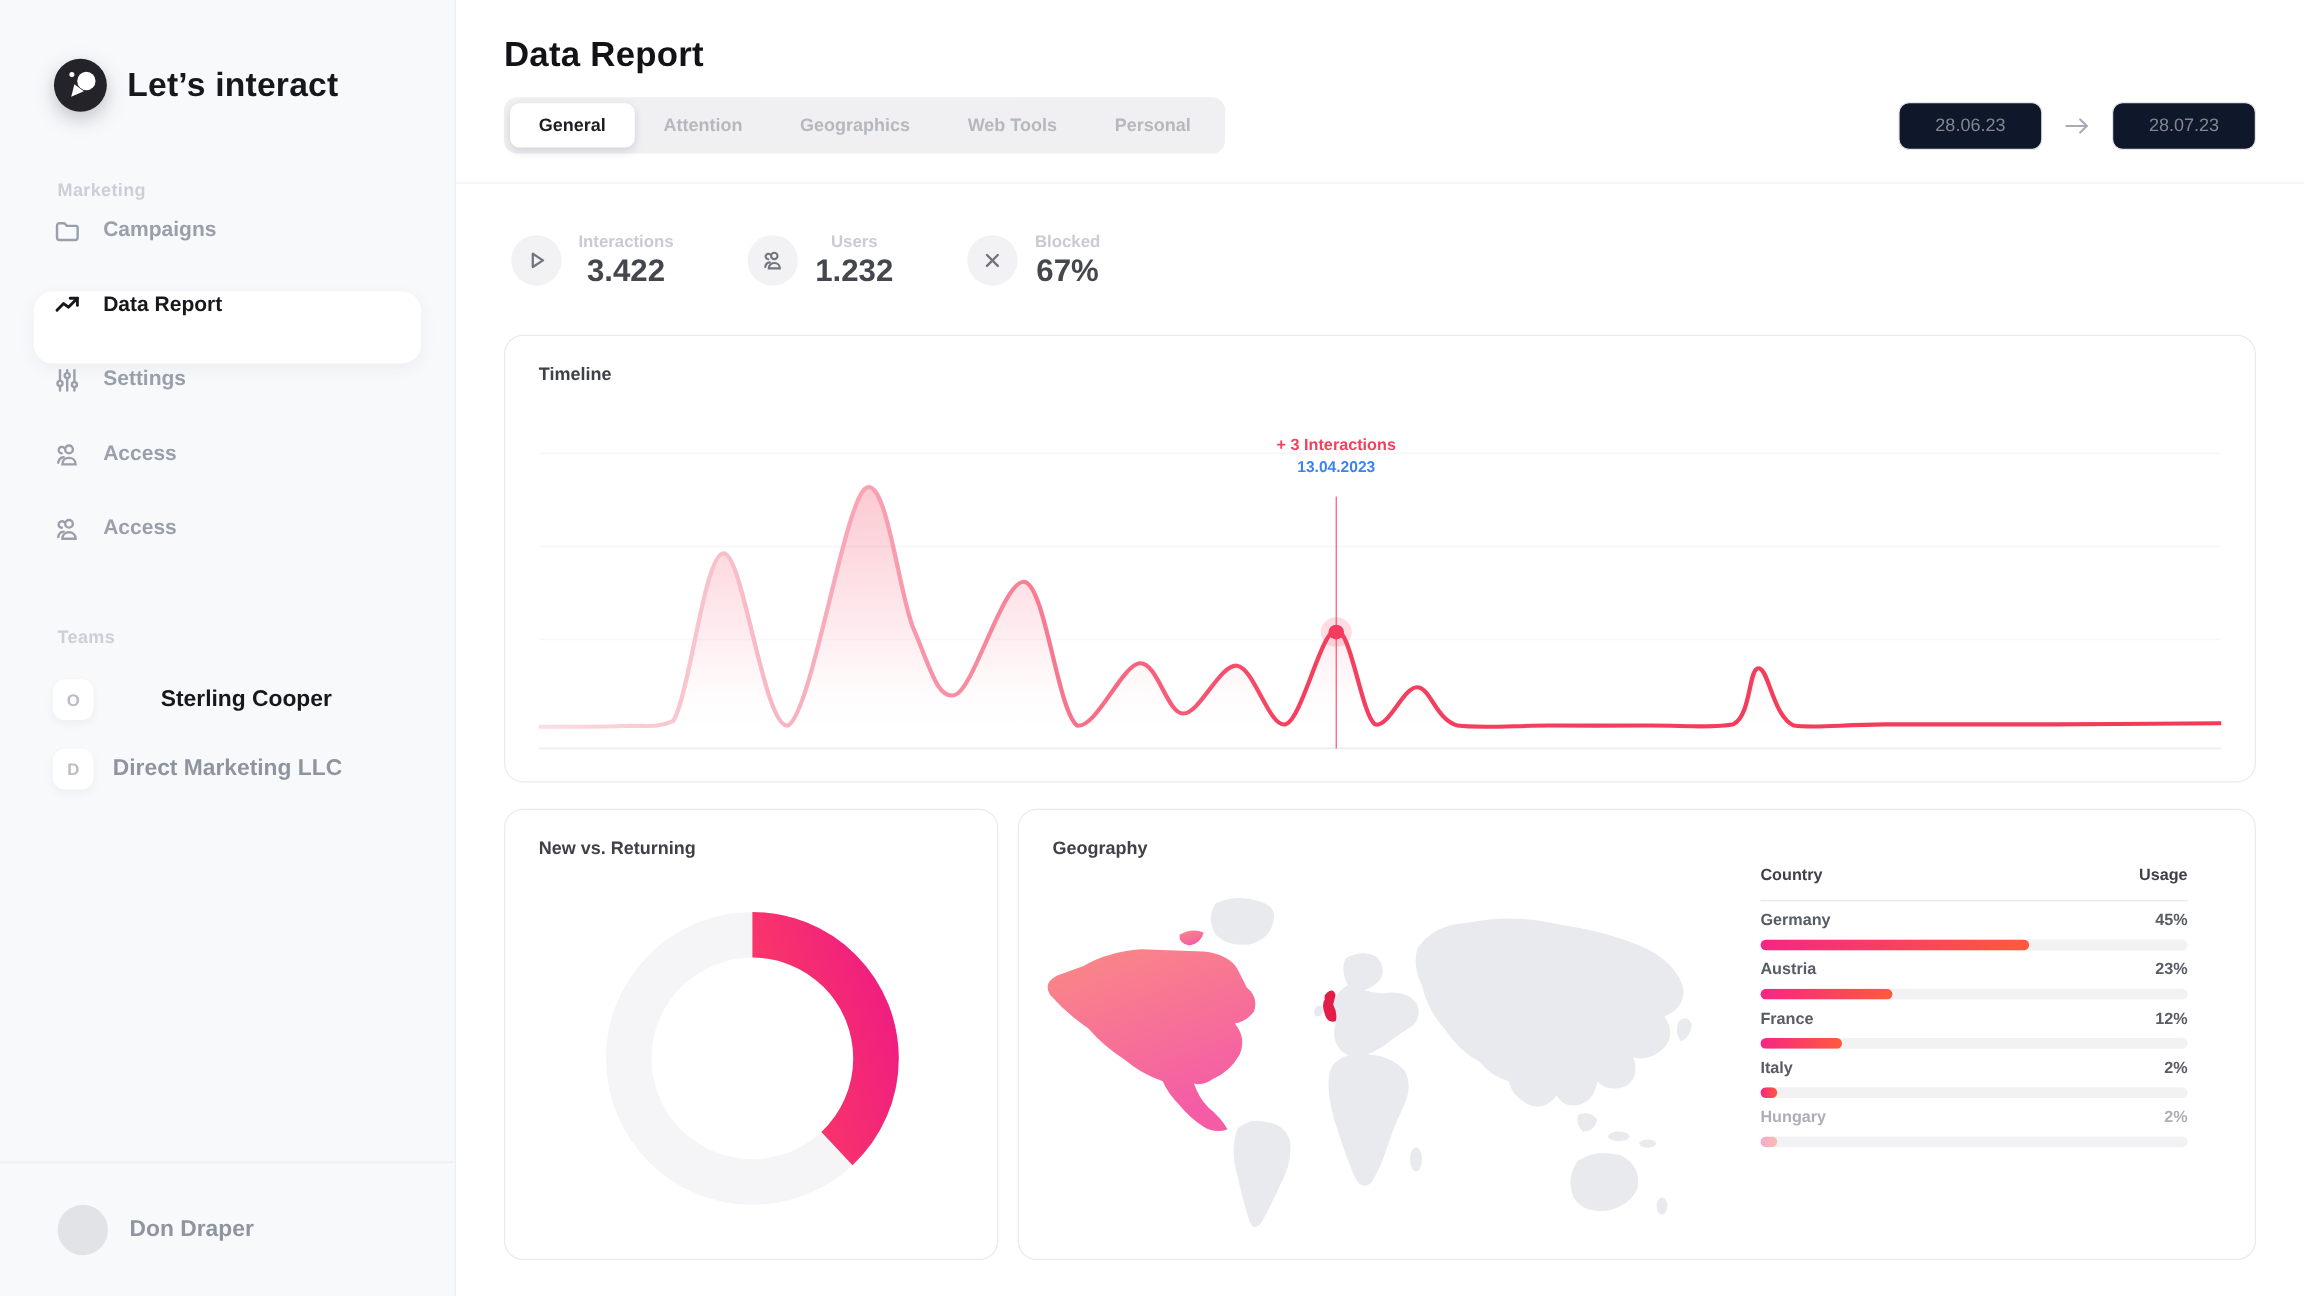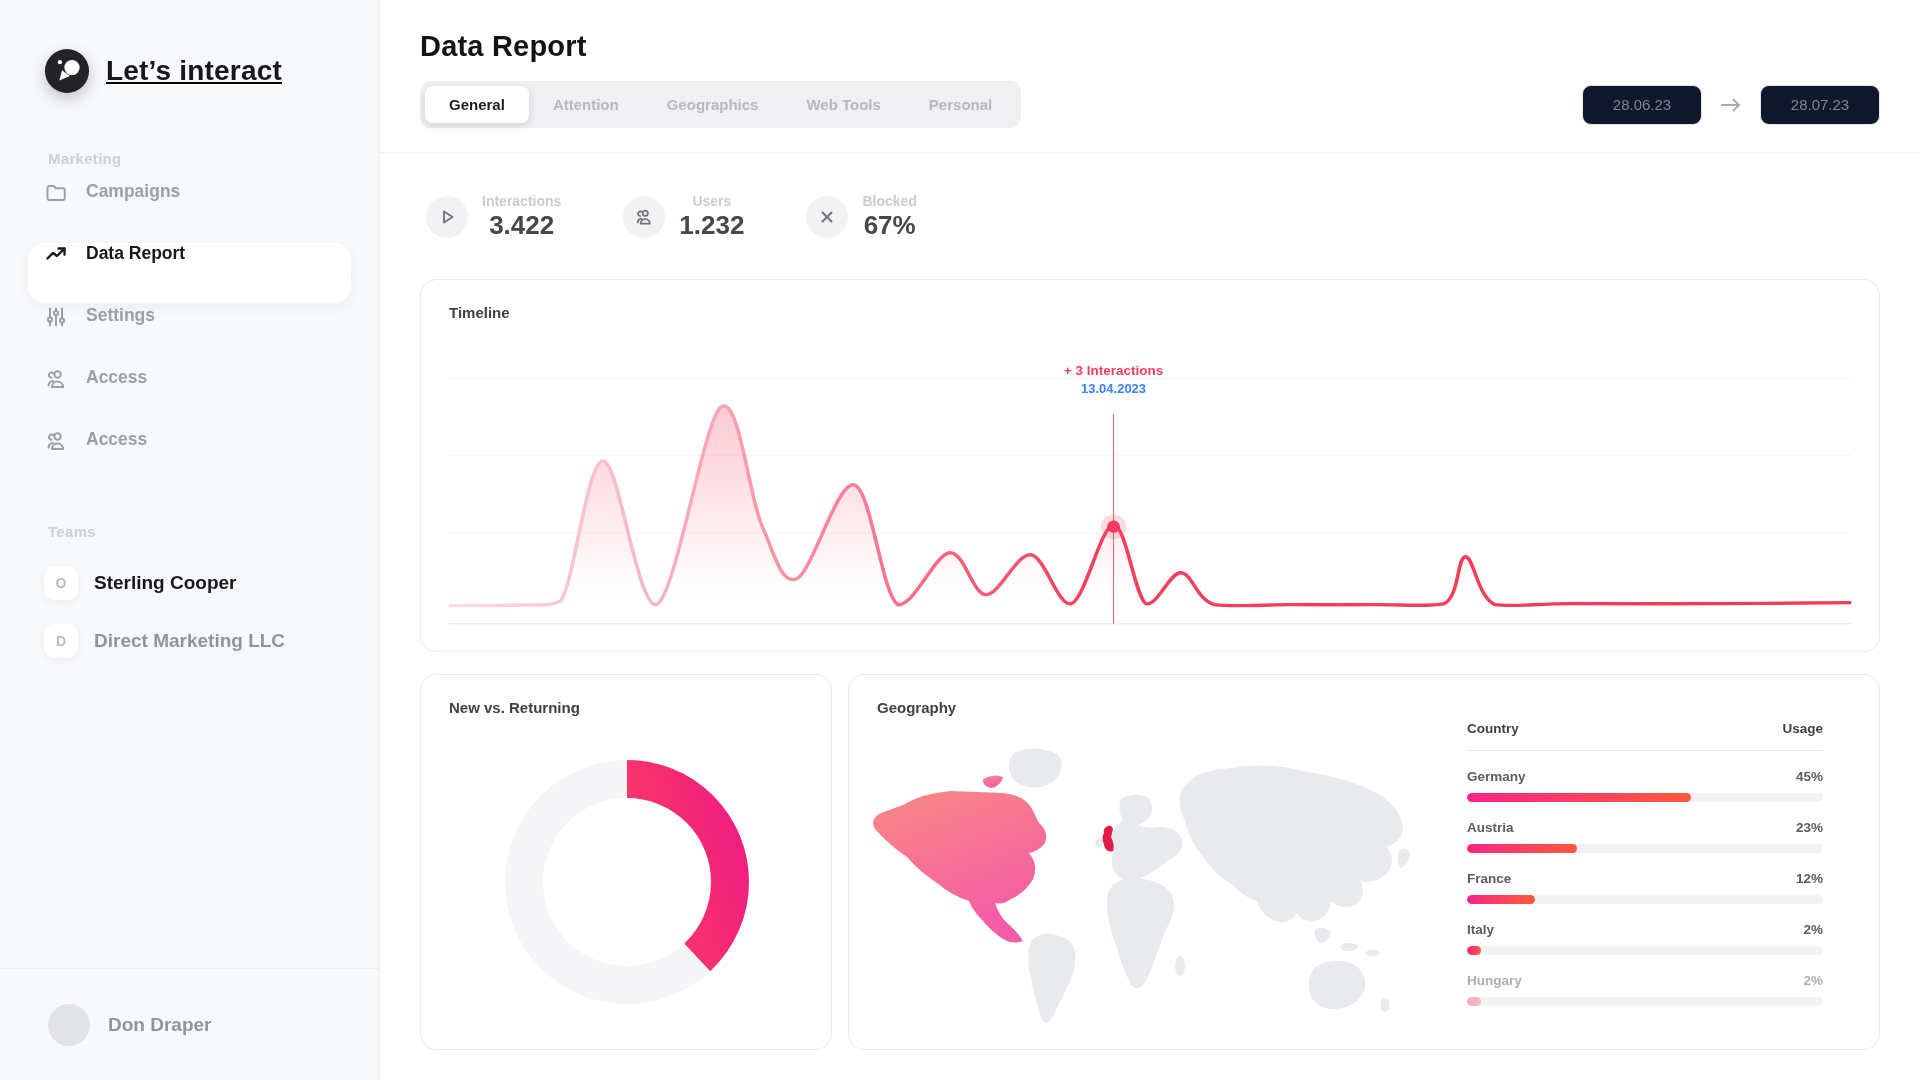--- a/index.html
+++ b/index.html
@@ -3,38 +3,38 @@
 <meta charset="utf-8">
 <style>
   * { margin:0; padding:0; box-sizing:border-box; }
   html,body { width:1920px; height:1080px; overflow:hidden; background:#fff;
     font-family:"Liberation Sans", "DejaVu Sans", sans-serif; }
   .app { display:flex; width:1920px; height:1080px; }
 
   
   .sidebar { position:relative; width:380px; height:1080px; background:#F8F9FB;
     border-right:1px solid #EEEFF2; flex:0 0 380px; }
-  .logo-row { display:flex; align-items:center; gap:16px; padding:48px 0 0 44px;text-decoration:underline; }
+  .logo-row { display:flex; align-items:center; gap:16px; padding:48px 0 0 44px; }
   .logo-icon { width:46px; height:46px; display:block; filter:drop-shadow(0 6px 8px rgba(30,30,40,.25)); }
   .logo-text { font-size:28px; font-weight:800; color:#17171C; letter-spacing:.2px; }
   .section-label { margin:56px 0 14px 48px; font-size:15px; font-weight:700; color:#CBD0D8; letter-spacing:.3px; }
   .section-label.teams { margin-top:34px; }
   .nav-item { display:flex; align-items:flex-start; gap:18px; height:60px; margin:2px 28px;
     padding:0 16px; border-radius:16px; cursor:pointer; }
   .nav-item .nav-label { font-size:17.5px; font-weight:700; color:#99A0AB; }
   .nav-item svg { stroke:#99A0AB; }
   .nav-item.active { background:#FFFFFF; box-shadow:0 4px 14px rgba(40,45,60,.06); }
   .nav-item.active .nav-label { color:#17171C; }
   .nav-item.active svg { stroke:#17171C; }
   .team-row { display:flex; align-items:center; gap:16px; height:58px; padding-left:44px; cursor:pointer; }
   .team-badge { width:34px; height:34px; background:#FFFFFF; border-radius:10px;
     box-shadow:0 3px 8px rgba(40,45,60,.05); display:flex; align-items:center; justify-content:center;
     font-size:14px; font-weight:700; color:#B9BDC5; }
   .team-name { font-size:19px; font-weight:700; color:#8F959F; }
-  .team-row.active .team-name { color:#17171C; }
+  .team-row.active .team-name { color:#17171C;margin-left:40px; }
   .sidebar-footer { position:absolute; left:0; right:0; bottom:0; height:112px;
     border-top:1px solid #ECEDF0; display:flex; align-items:center; gap:18px; padding-left:48px; }
   .avatar { width:42px; height:42px; border-radius:50%; background:#E2E3E6; }
   .footer-name { font-size:19px; font-weight:700; color:#8F959F; }
 
   
   .main { flex:1; position:relative; background:#fff; }
   .main-header { padding:30px 40px 0 40px; border-bottom:1px solid #F0F1F4; padding-bottom:24px; }
   .page-title { font-size:29px; font-weight:800; color:#121217; letter-spacing:.2px; }
   .header-row { margin-top:18px; display:flex; justify-content:space-between; }
@@ -69,21 +69,21 @@
   .donut-card { width:412px; height:376px; padding:24px 28px; position:relative; flex:0 0 412px; }
   .donut-card svg { position:absolute; left:0; top:0; width:412px; height:376px; }
   .geo-card { flex:1; height:376px; padding:24px 28px; position:relative; }
   .geo-map { position:absolute; left:14px; top:58px; width:580px; height:300px; }
   .geo-map svg { width:100%; height:100%; }
 
   .geo-table { position:absolute; right:56px; top:46px; width:356px; }
   .geo-table-head { display:flex; justify-content:space-between; padding-bottom:14px;
     border-bottom:1px solid #E4E6EA; }
   .geo-th { font-size:13.5px; font-weight:700; color:#3E4148; }
-  .geo-row { margin-top:18px; }
+  .geo-row { margin-top:8px; }
   .geo-row-top { display:flex; justify-content:space-between; align-items:baseline; }
   .geo-country, .geo-usage { font-size:13.5px; font-weight:600; color:#585C64; }
   .geo-bar { margin-top:9px; height:9px; border-radius:5px; background:#F2F2F4; overflow:hidden; }
   .geo-fill { height:100%; border-radius:5px; background:linear-gradient(90deg,#F72585,#FF5A3C); }
   .geo-row.muted .geo-country, .geo-row.muted .geo-usage { color:#ABAFB7; }
   .geo-row.muted .geo-fill { opacity:.35; }
 </style>
 </head>
 <body>
 

